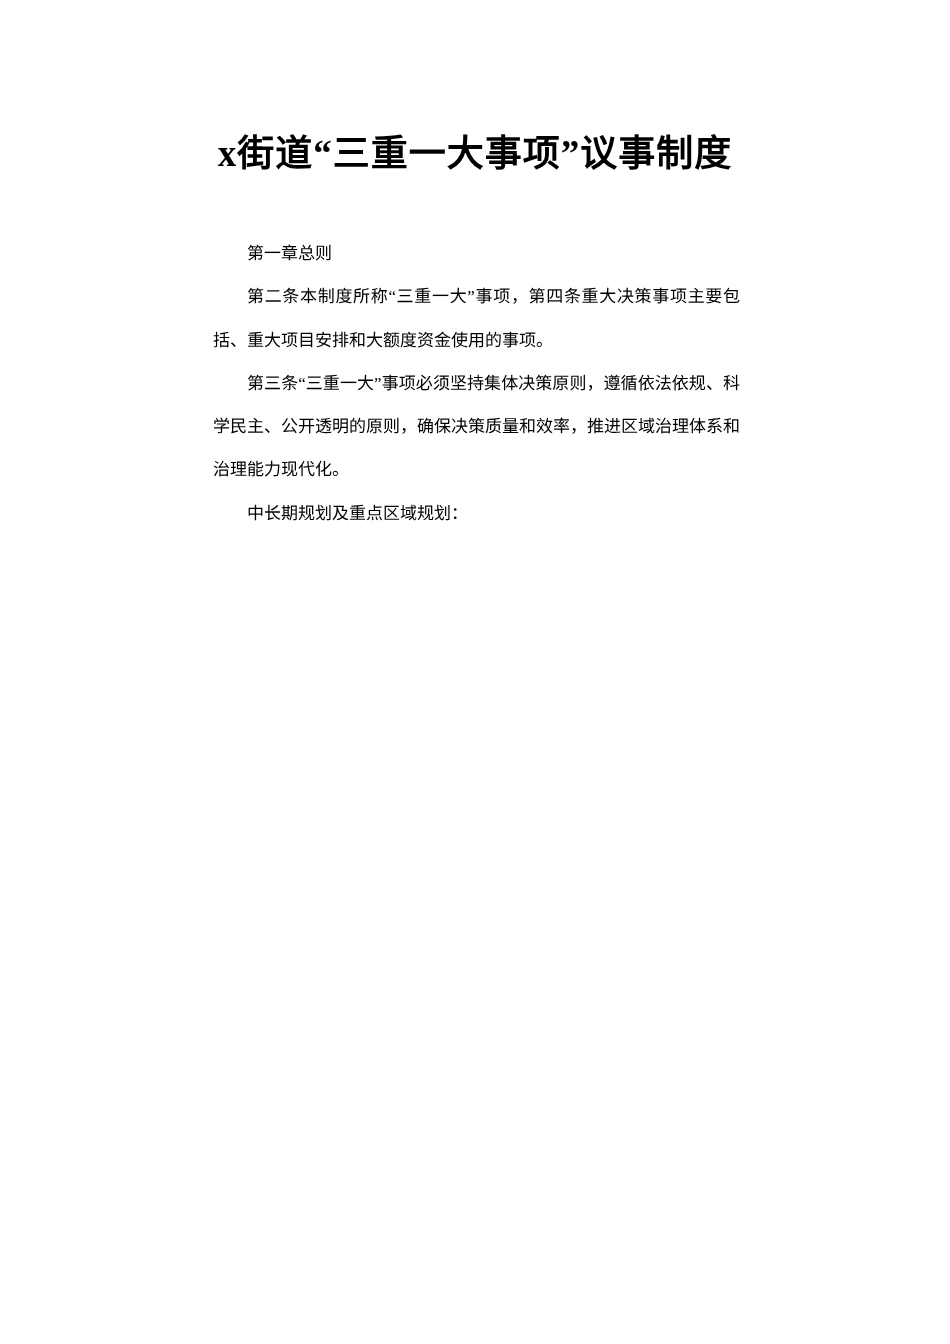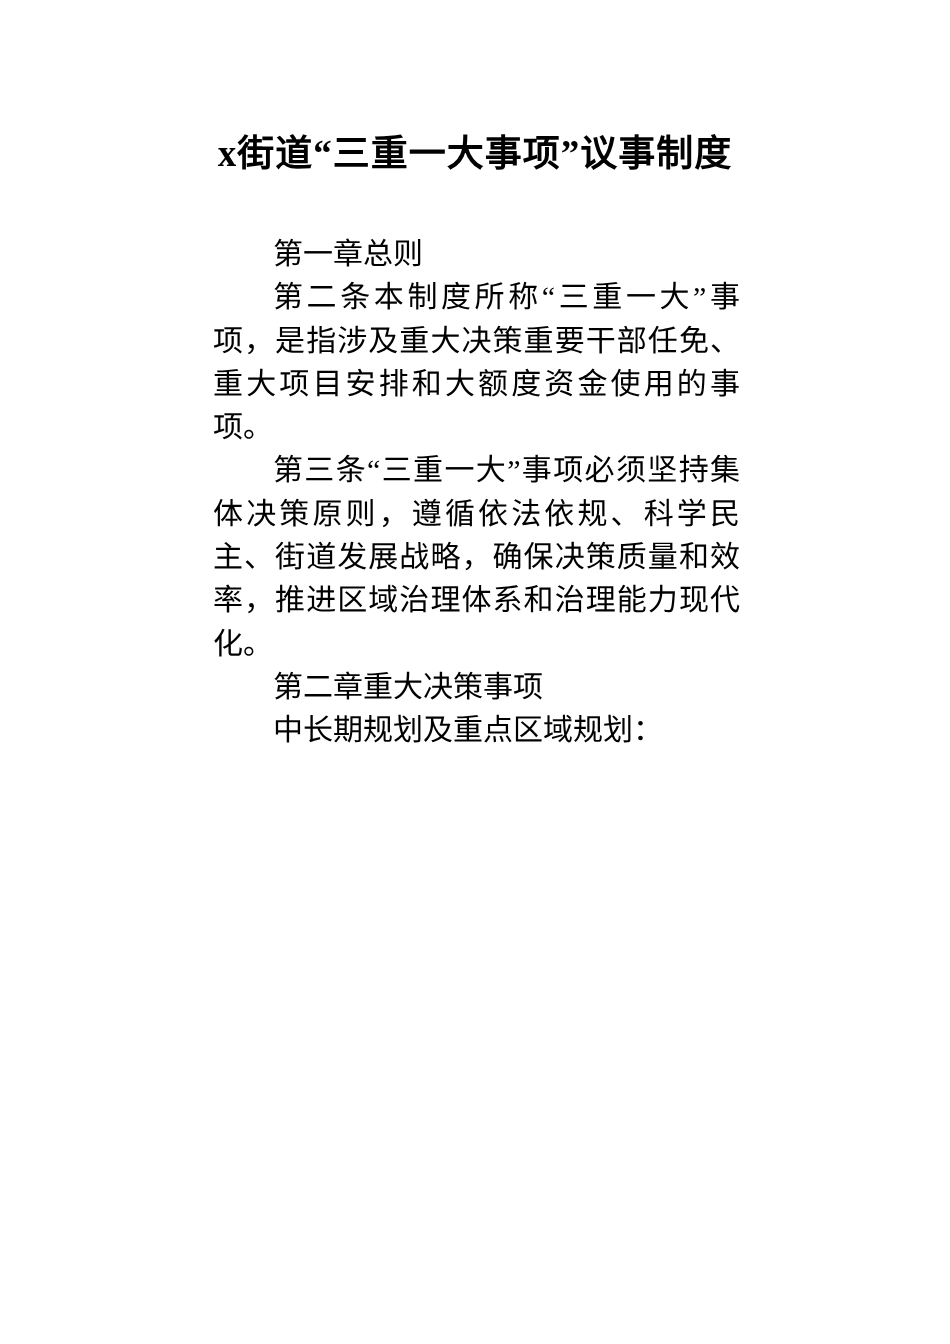--- a/index.html
+++ b/index.html
@@ -30,35 +30,34 @@
     color: #000000;
     white-space: nowrap;
   }
   .doc-body {
     margin: 54px 115px 0 118px;
   }
   .para {
     margin: 0;
     padding: 0;
     font-family: "Liberation Serif", "DejaVu Serif", serif;
-    font-size: 30px;
+    font-size: 17px;
     line-height: 43.3px;
     color: #000000;
     text-align: justify;
     text-justify: inter-ideograph;
     text-indent: 2em;
     word-break: break-all;
   }
 </style>
 </head>
 <body>
 
 <div class="doc-page">
   <h1 class="doc-title">x街道“三重一大事项”议事制度</h1>
 
   <div class="doc-body">
     <p class="para">第一章总则</p>
-    <p class="para">第二条本制度所称“三重一大”事项，是指涉及重大决策重要干部任免、重大项目安排和大额度资金使用的事项。</p>
-    <p class="para">第三条“三重一大”事项必须坚持集体决策原则，遵循依法依规、科学民主、街道发展战略，确保决策质量和效率，推进区域治理体系和治理能力现代化。</p>
-    <p class="para">第二章重大决策事项</p>
+    <p class="para">第二条本制度所称“三重一大”事项，第四条重大决策事项主要包括、重大项目安排和大额度资金使用的事项。</p>
+    <p class="para">第三条“三重一大”事项必须坚持集体决策原则，遵循依法依规、科学民主、公开透明的原则，确保决策质量和效率，推进区域治理体系和治理能力现代化。</p>
     <p class="para">中长期规划及重点区域规划：</p>
   </div>
 </div>
 
 </body></html>

